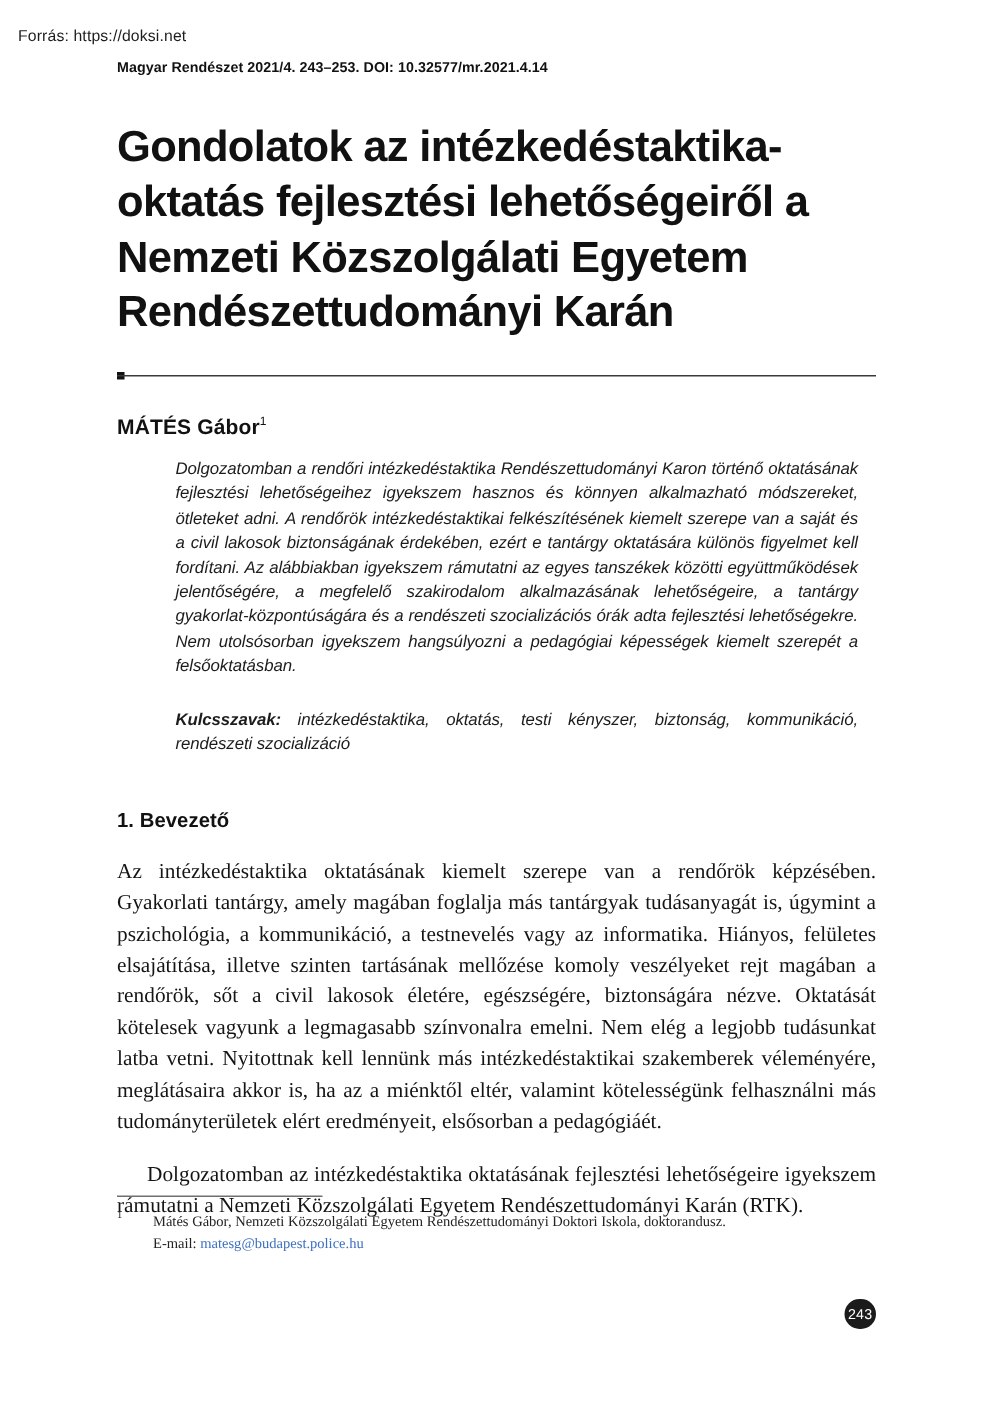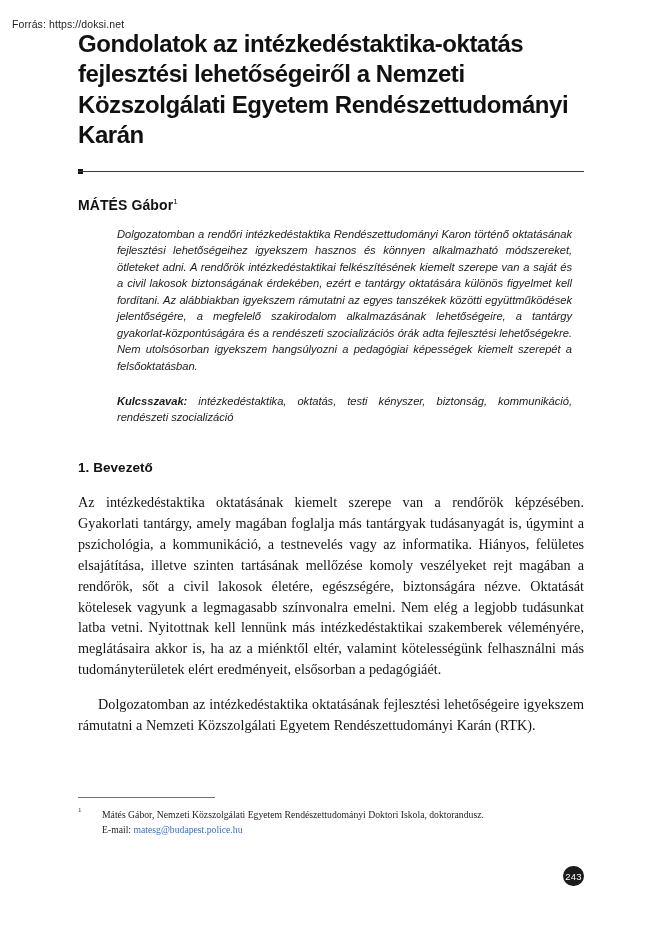--- a/index.html
+++ b/index.html
@@ -49,21 +49,21 @@
     font-size: 9.5px;
     font-weight: bold;
     color: #111111;
     letter-spacing: 0.05px;
     white-space: nowrap;
   }
 
   .doc-title {
     margin-top: 29px;
     font-family: "Liberation Sans", sans-serif;
-    font-size: 24px;
+    font-size: 29px;
     font-weight: bold;
     line-height: 1.27;
     letter-spacing: -0.45px;
     color: #111111;
   }
 
   
   .title-rule {
     position: relative;
     margin-top: 17px;
@@ -213,20 +213,21 @@
 </style>
 </head>
 <body>
 
 <div class="page">
 
   <div class="source-bar">Forrás: https://doksi.net</div>
 
   <div class="content">
 
+    <div class="journal-line">Magyar Rendészet 2021/4. 243–253. DOI: 10.32577/mr.2021.4.14</div>
 
     <h1 class="doc-title">Gondolatok az intézkedéstaktika-oktatás fejlesztési lehetőségeiről a Nemzeti Közszolgálati Egyetem Rendészettudományi Karán</h1>
 
     <div class="title-rule">
       <span class="dot"></span>
       <span class="line"></span>
     </div>
 
     <div class="author"><span>MÁTÉS Gábor</span><sup class="fn-ref">1</sup></div>
 

